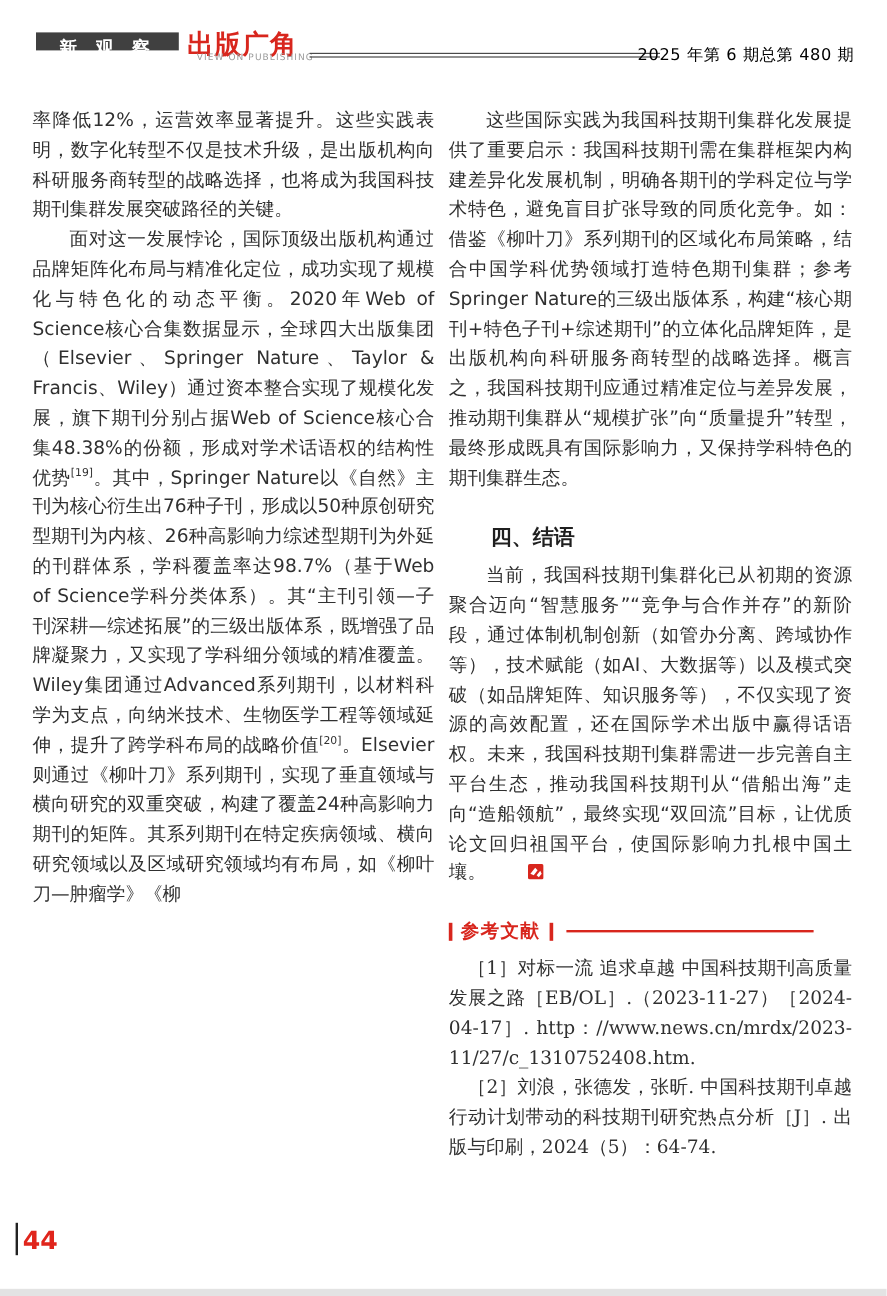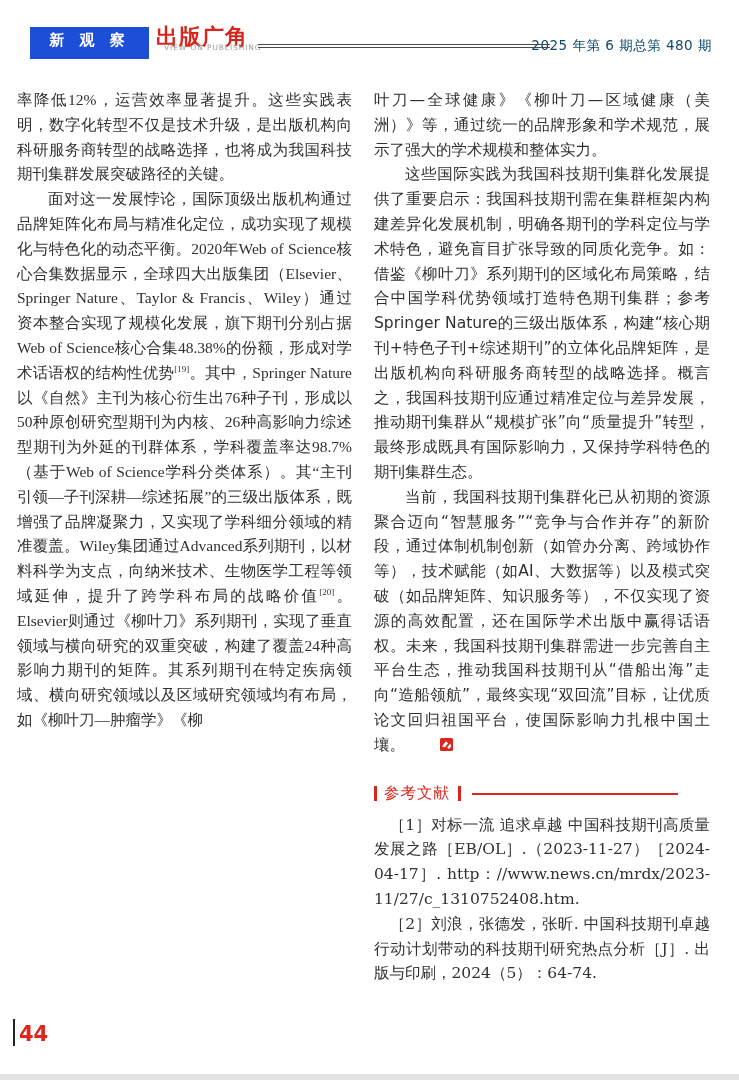--- a/index.html
+++ b/index.html
@@ -1,52 +1,52 @@
 <!DOCTYPE html>
 <html><head>
 <meta charset="utf-8">
 <style>
   * { margin:0; padding:0; box-sizing:border-box; }
   html,body { background:#ffffff; }
   .page { position:relative; width:739px; height:1080px; background:#fff; overflow:hidden;
           font-family:"DejaVu Sans",sans-serif; color:#303030; }
 
   
-  .badge { position:absolute; left:30px; top:27px; width:119px; height:32px;
-           background:#1d4ed8; color:#fff; font-weight:bold; font-size:15px;
+  .badge { position:absolute; left:30px; top:27px; width:119px; height:15px;
+           background:#404040; color:#fff; font-weight:bold; font-size:15px;
            line-height:27px; text-align:center; letter-spacing:5px; }
   .logo-title { position:absolute; left:156px; top:22px; color:#d8261d;
                 font-size:22px; font-weight:bold; letter-spacing:1px; }
   .logo-sub { position:absolute; left:164px; top:43px; color:#9a9a9a;
               font-size:7.5px; letter-spacing:0.9px; }
   .hrule { position:absolute; left:258px; top:44px; width:292px; height:4px;
            border-top:1px solid #4a4a4a; border-bottom:1px solid #4a4a4a; }
   .issue { position:absolute; right:27px; top:37px; font-size:13.5px;
-           color:#0c4a6e; letter-spacing:0.5px;text-align:right; }
+           color:#000000; letter-spacing:0.5px;text-align:right; }
 
   
   .col { position:absolute; top:88px; font-size:15.5px; line-height:24.8px;
          text-align:justify; }
-  .col.left  { left:17px;  width:335px;font-family:Liberation Serif, serif; }
+  .col.left  { left:27px;  width:335px; }
   .col.right { left:374px; width:336px; }
   .col p { text-indent:2em; }
   .col p.cont { text-indent:0; }
   .h3 { font-size:15.5px; font-weight:bold; color:#1f1f1f; text-indent:2em;
         line-height:24.8px; }
   .h2 { font-size:17.5px; font-weight:bold; color:#1f1f1f; text-indent:1.35em;
         margin-top:24px; margin-bottom:5px; line-height:28px; }
   sup { font-size:9px; vertical-align:super; line-height:0; }
 
   .endmark { display:inline-block; width:13px; height:13px; margin-left:4px;
              vertical-align:-1px; }
 
   
   .refs-hd { display:flex; align-items:center; margin-top:26px; margin-bottom:9px; height:20px; }
   .rbar { width:3px; height:15px; background:#d8261d; flex:0 0 auto; }
-  .rtitle { color:#d8261d; font-weight:normal; font-size:15.5px; margin:0 8px 0 7px;
+  .rtitle { color:#d8261d; font-weight:bold; font-size:15.5px; margin:0 8px 0 7px;
             letter-spacing:1px; flex:0 0 auto; }
   .rline { flex:1 1 auto; height:2px; background:#d8261d; margin-left:11px; margin-right:32px; }
   .col p.ref { font-family:"DejaVu Serif",serif; text-indent:1em; }
 
   
   .pn { position:absolute; left:13px; top:1019px; display:flex; align-items:flex-end; }
   .pn-rule { width:2px; height:27px; background:#222; margin-right:4px; }
   .pn-num { color:#e0251c; font-size:21px; font-weight:bold; }
   .edge { position:absolute; left:0; right:0; bottom:0; height:6px; background:#e3e3e3; }
 </style>
@@ -62,22 +62,22 @@
     <div class="hrule"></div>
     <div class="issue">2025 年第 6 期总第 480 期</div>
   </header>
 
   <section class="col left">
     <p class="cont">率降低12%，运营效率显著提升。这些实践表明，数字化转型不仅是技术升级，是出版机构向科研服务商转型的战略选择，也将成为我国科技期刊集群发展突破路径的关键。</p>
     <p><span>面对这一发展悖论，国际顶级出版机构通过品牌矩阵化布局与精准化定位，成功实现了规模化与特色化的动态平衡。2020年Web of Science核心合集数据显示，全球四大出版集团（Elsevier、Springer Nature、Taylor &amp; Francis、Wiley）通过资本整合实现了规模化发展，旗下期刊分别占据Web of Science核心合集48.38%的份额，形成对学术话语权的结构性优势</span><sup>[19]</sup><span>。其中，Springer Nature以《自然》主刊为核心衍生出76种子刊，形成以50种原创研究型期刊为内核、26种高影响力综述型期刊为外延的刊群体系，学科覆盖率达98.7%（基于Web of Science学科分类体系）。其“主刊引领—子刊深耕—综述拓展”的三级出版体系，既增强了品牌凝聚力，又实现了学科细分领域的精准覆盖。Wiley集团通过Advanced系列期刊，以材料科学为支点，向纳米技术、生物医学工程等领域延伸，提升了跨学科布局的战略价值</span><sup>[20]</sup><span>。Elsevier则通过《柳叶刀》系列期刊，实现了垂直领域与横向研究的双重突破，构建了覆盖24种高影响力期刊的矩阵。其系列期刊在特定疾病领域、横向研究领域以及区域研究领域均有布局，如《柳叶刀—肿瘤学》《柳</span></p>
   </section>
 
   <section class="col right">
-    <p class="cont">叶刀—全球健康》《柳叶刀—区域健康（美洲）》等，通过统一的品牌形象和学术规范，展示了强大的学术规模和整体实力。</p>
     <p>这些国际实践为我国科技期刊集群化发展提供了重要启示：我国科技期刊需在集群框架内构建差异化发展机制，明确各期刊的学科定位与学术特色，避免盲目扩张导致的同质化竞争。如：借鉴《柳叶刀》系列期刊的区域化布局策略，结合中国学科优势领域打造特色期刊集群；参考Springer Nature的三级出版体系，构建“核心期刊+特色子刊+综述期刊”的立体化品牌矩阵，是出版机构向科研服务商转型的战略选择。概言之，我国科技期刊应通过精准定位与差异发展，推动期刊集群从“规模扩张”向“质量提升”转型，最终形成既具有国际影响力，又保持学科特色的期刊集群生态。</p>
+    <p class="h2">四、结语</p>
     <p><span>当前，我国科技期刊集群化已从初期的资源聚合迈向“智慧服务”“竞争与合作并存”的新阶段，通过体制机制创新（如管办分离、跨域协作等），技术赋能（如AI、大数据等）以及模式突破（如品牌矩阵、知识服务等），不仅实现了资源的高效配置，还在国际学术出版中赢得话语权。未来，我国科技期刊集群需进一步完善自主平台生态，推动我国科技期刊从“借船出海”走向“造船领航”，最终实现“双回流”目标，让优质论文回归祖国平台，使国际影响力扎根中国土壤。</span><span class="endmark"><svg width="13" height="13" viewBox="0 0 13 13">
             <rect width="13" height="13" rx="1.5" fill="#d8261d"></rect>
             <path d="M2 8.2 L6 3.2 L8 5.2 L4.8 9.4 Z" fill="#ffffff"></path>
             <path d="M7.2 9.4 L10.2 5.6 L11.4 8.2 L9 11 Z" fill="#ffffff"></path>
           </svg></span></p>
 
     <div class="refs-hd">
       <span class="rbar"></span>
       <span class="rtitle">参考文献</span>
       <span class="rbar"></span>

